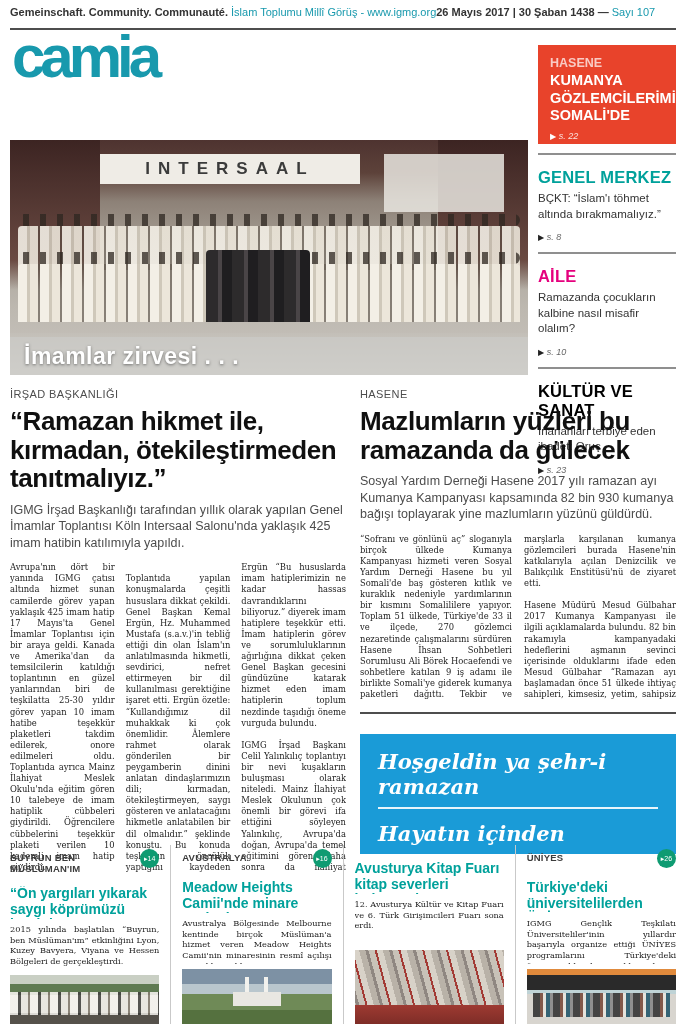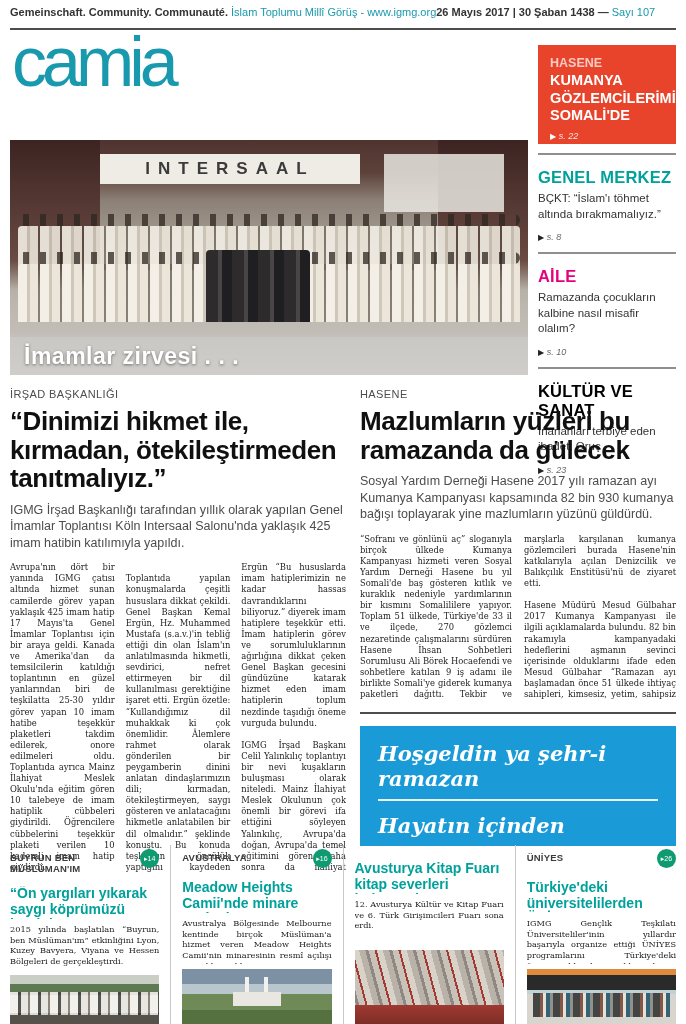--- a/index.html
+++ b/index.html
@@ -8,21 +8,21 @@
   .page { position:relative; width:686px; height:1024px; background:#fff; }
 
   
   .hdr { position:absolute; top:6px; left:10px; right:10px; display:flex;
     font-size:11px; color:#4a4a4a; }
   .teal { color:#1899ad; }
   .hdr b { font-weight:bold; color:#333; }
   .hdr-rule { position:absolute; top:28px; left:10px; right:10px; height:2px; background:#4d4d4d; }
 
   
-  .logo { position:absolute; top:24px; left:12px; font-size:70px; font-weight:normal;
+  .logo { position:absolute; top:24px; left:12px; font-size:60px; font-weight:bold;
     color:#1899ad; letter-spacing:-5px; line-height:1.1; }
 
   
   .photo { position:absolute; top:140px; left:10px; width:518px; height:235px;
     background:linear-gradient(180deg,#4e3330 0%,#5d423a 14%,#8d8177 26%,#aaa49a 48%,#bdb8b0 72%,#c9c5bf 100%);
     overflow:hidden; }
   .curtain { position:absolute; top:0; width:90px; height:150px; background:linear-gradient(180deg,#3c2422,#6a4a42 80%,transparent); }
   .curtain.left { left:0; } .curtain.right { right:0; }
   .banner { position:absolute; top:14px; left:90px; width:260px; height:30px; background:#efece6;
     color:#3b3b3b; font-weight:bold; letter-spacing:8px; font-size:17px; text-align:center; line-height:30px; }
@@ -63,21 +63,21 @@
   .art-right { position:absolute; top:388px; left:360px; width:316px; }
   h1.headline { font-size:26px; line-height:1.1; color:#101010; letter-spacing:-.4px; margin-top:7px; font-weight:bold; }
   .deck { font-size:12.5px; color:#4c4c4c; line-height:1.32; margin-top:9px; }
   .bodytext { font-family:"DejaVu Serif", serif; font-size:8.4px; line-height:1.32; color:#1c1c1c;
     text-align:justify; white-space:pre-line; margin-top:11px; overflow:hidden; }
   .art-left .bodytext { column-count:3; column-gap:11px; height:318px; }
   .art-right .bodytext { column-count:2; column-gap:12px; height:168px; }
   .art-rule { height:2px; background:#4d4d4d; margin-top:10px; }
 
   
-  .promo { background:#1a9bd7; color:#fff; margin-top:12px; padding:15px 18px 14px; height:120px; }
+  .promo { background:#1a9bd7; color:#fff; margin-top:20px; padding:15px 18px 14px; height:120px; }
   .promo .t1 { font-family:"DejaVu Serif", serif; font-style:italic; font-weight:bold; font-size:21px;
     border-bottom:2px solid rgba(255,255,255,.9); padding-bottom:8px; }
   .promo .t2 { font-family:"DejaVu Serif", serif; font-style:italic; font-weight:bold; font-size:21px; margin-top:12px; }
   .promo ul { list-style:none; margin-top:10px; }
   .promo li { font-size:10.5px; color:rgba(255,255,255,.95); margin-top:3px; }
   .promo li::before { content:"• "; }
 
   
   .bottom { position:absolute; top:845px; left:10px; right:10px; bottom:0; display:flex; }
   .b-sec { flex:1; padding:4px 11px 0; border-left:1px solid #c9c9c9; display:flex; flex-direction:column; }
@@ -161,21 +161,21 @@
 
     <div class="side-item">
       <h3 style="color: #000000;">KÜLTÜR VE SANAT</h3>
       <p>İnananları terbiye eden ibadet: Oruç</p>
       <div class="pg"><span class="arr">▶</span> <span>s. 23</span></div>
     </div>
   </aside>
 
   <article class="art-left">
     <div class="kicker">İRŞAD BAŞKANLIĞI</div>
-    <h1 class="headline">“Dinimizi hikmet ile, kırmadan, ötekileştirmeden tanıtmalıyız.”</h1>
+    <h1 class="headline">“Ramazan hikmet ile, kırmadan, ötekileştirmeden tanıtmalıyız.”</h1>
     <p class="deck">IGMG İrşad Başkanlığı tarafından yıllık olarak yapılan Genel İmamlar Toplantısı Köln Intersaal Salonu'nda yaklaşık 425 imam hatibin katılımıyla yapıldı.</p>
     <div class="bodytext">Avrupa'nın dört bir yanında IGMG çatısı altında hizmet sunan camilerde görev yapan yaklaşık 425 imam hatip 17 Mayıs'ta Genel İmamlar Toplantısı için bir araya geldi. Kanada ve Amerika'dan da temsilcilerin katıldığı toplantının en güzel yanlarından biri de teşkilatta 25-30 yıldır görev yapan 10 imam hatibe teşekkür plaketleri takdim edilerek, onore edilmeleri oldu. Toplantıda ayrıca Mainz İlahiyat Meslek Okulu'nda eğitim gören 10 talebeye de imam hatiplik cübbeleri giydirildi. Öğrencilere cübbelerini teşekkür plaketi verilen 10 kademli imam hatip giydirdi.
 
 Toplantıda yapılan konuşmalarda çeşitli hususlara dikkat çekildi. Genel Başkan Kemal Ergün, Hz. Muhammed Mustafa (s.a.v.)'in tebliğ ettiği din olan İslam'ın anlatılmasında hikmetli, sevdirici, nefret ettirmeyen bir dil kullanılması gerektiğine işaret etti. Ergün özetle: “Kullandığımız dil muhakkak ki çok önemlidir. Âlemlere rahmet olarak gönderilen bir peygamberin dinini anlatan dindaşlarımızın dili; kırmadan, ötekileştirmeyen, saygı gösteren ve anlatacağını hikmetle anlatabilen bir dil olmalıdır.” şeklinde konuştu. Bu konuda teşkilatın öncülük yaptığını kaydeden Ergün “Bu hususlarda imam hatiplerimizin ne kadar hassas davrandıklarını biliyoruz.” diyerek imam hatiplere teşekkür etti. İmam hatiplerin görev ve sorumluluklarının ağırlığına dikkat çeken Genel Başkan gecesini gündüzüne katarak hizmet eden imam hatiplerin toplum nezdinde taşıdığı öneme vurguda bulundu.
 
 IGMG İrşad Başkanı Celil Yalınkılıç toplantıyı bir nevi kuşakların buluşması olarak niteledi. Mainz İlahiyat Meslek Okulunun çok önemli bir görevi ifa ettiğini söyleyen Yalınkılıç, Avrupa'da doğan, Avrupa'da temel eğitimini gören, daha sonra da ilahiyat fakültelerinde eğitim görerek Avrupa'da görev yapacak genç imam hatiplerin görevlendirilmesine öncelik vereceklerini ifade etti. Yıllardır IGMG bünyesinde Müslümanlara en güzel şekilde hizmet sunan hazıruna teşekkürlerini sundu. Yalınkılıç toplantıda ayrıca zekât fitrenin toplanması ve dağıtılması hususunda bir seminer verdi.
 
 2017 irşad programları hakkında bilgi verilen toplantıda, Avrupa 19. Kur'an-ı Kerim Tilavet Yarışması, Din İstişare Kurulu çalışmaları, Hicret Takvimi gibi İrşad Başkanlığı tarafından yürütülen çalışmalar konusunda sunumlar ve hatırlatmalar yapıldı. ▶ s. 6</div>
   </article>
 

